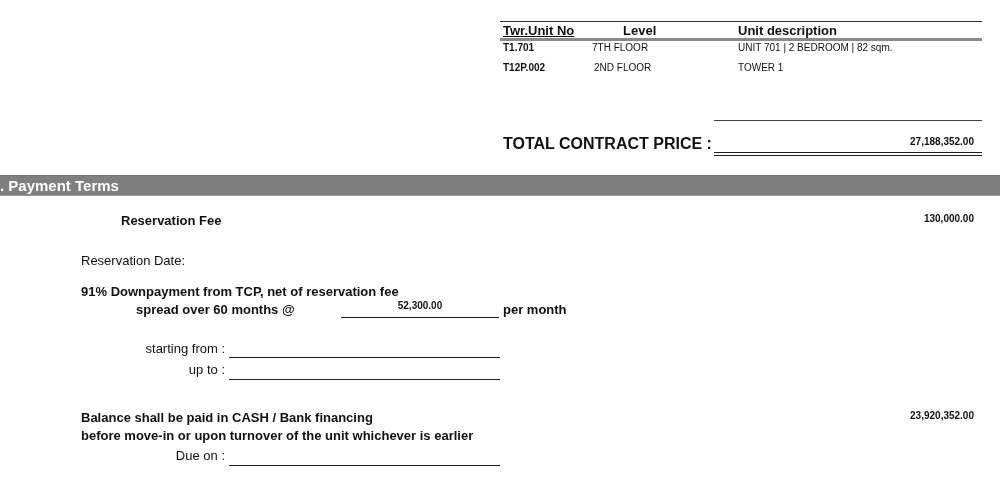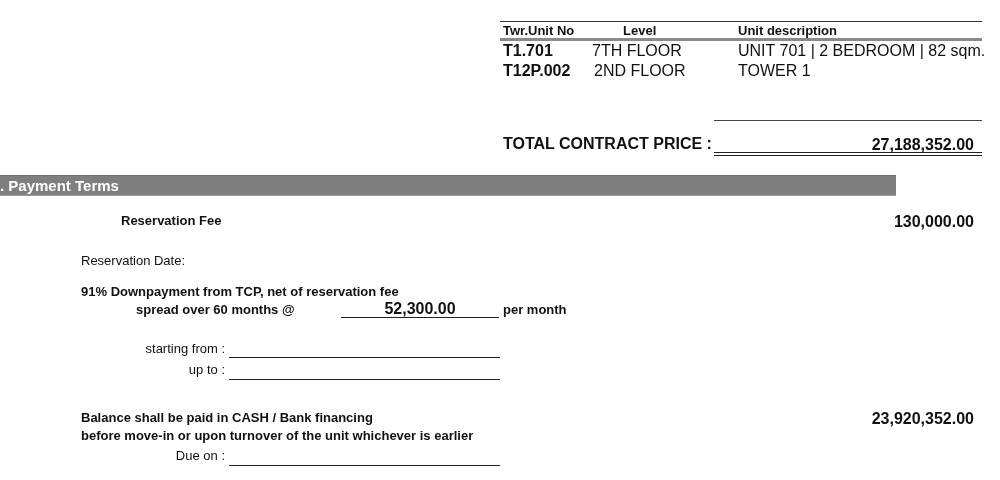--- a/index.html
+++ b/index.html
@@ -3,44 +3,44 @@
   <meta charset="utf-8">
   <style>
     html, body { margin: 0; padding: 0; background: #ffffff; }
     body {
       width: 1000px; height: 480px; position: relative; overflow: hidden;
       font-family: "Liberation Sans", sans-serif; color: #111;
     }
     .abs { position: absolute; white-space: nowrap; }
     .b { font-weight: bold; }
     .f13 { font-size: 13px; }
-    .f14 { font-size: 16px; }
+    .f14 { font-size: 10px; }
     .f16 { font-size: 16px; }
     .line { position: absolute; background: #222; }
 
     
     .tbl-top { left: 500px; top: 21px; width: 482px; height: 1px; background: #333; }
     .tbl-head-rule { left: 500px; top: 38px; width: 482px; height: 3px; background: #8a8a8a; }
 
     
     .band {
-      position: absolute; left: 0; top: 175px; width: 896px; height: 19px;
+      position: absolute; left: 0; top: 175px; width: 1000px; height: 19px;
       background: #7f7f7f; border-top: 1px solid #6e6e6e; border-bottom: 1px solid #9a9a9a;
     }
     .band-title {
       position: absolute; left: 0; top: 0; line-height: 19px;
       color: #ffffff; font-weight: bold; font-size: 15px;
     }
     .right { text-align: right; }
   </style>
 </head>
 <body>
 
 <div class="line tbl-top"></div>
-<div class="abs b f13" style="left:503px;top:23px;">Twr.Unit No</div>
+<div class="abs b f13" style="left:503px;top:23px;text-decoration:underline;">Twr.Unit No</div>
 <div class="abs b f13" style="left:608px;top:23px;padding-left:15px;">Level</div>
 <div class="abs b f13" style="left:738px;top:23px;">Unit description</div>
 <div class="line tbl-head-rule"></div>
 
 <div>
   <div class="abs b f14" style="left:503px;top:42px;">T1.701</div>
   <div class="abs f14" style="left:592px;top:42px;">7TH FLOOR</div>
   <div class="abs f14" style="left:738px;top:42px;">UNIT 701 | 2 BEDROOM | 82 sqm.</div>
 </div>
 <div>

